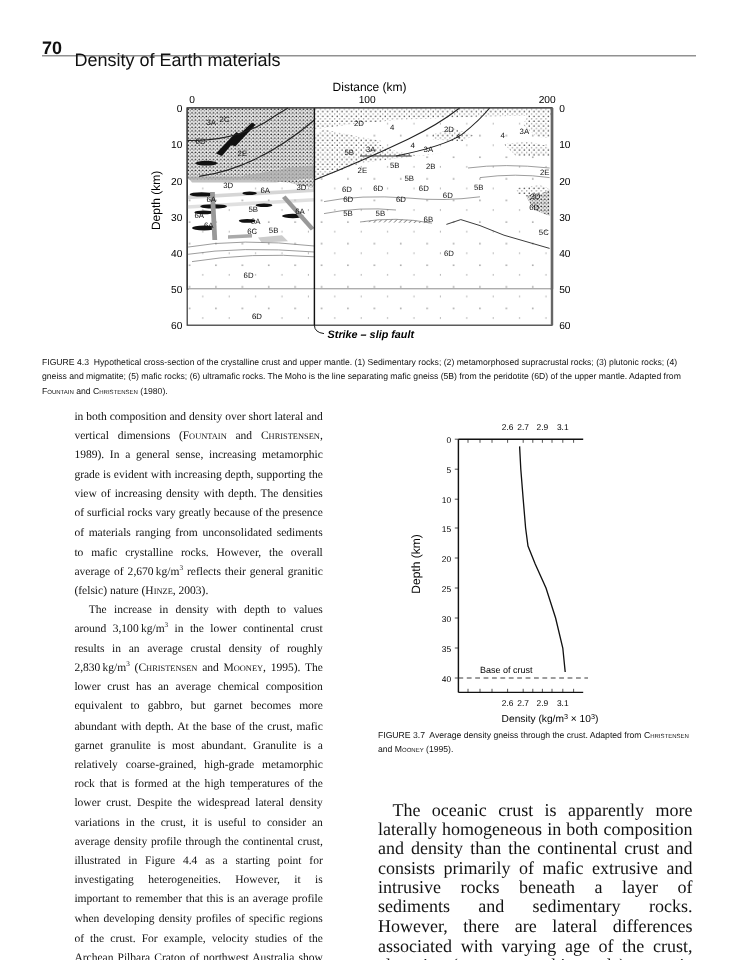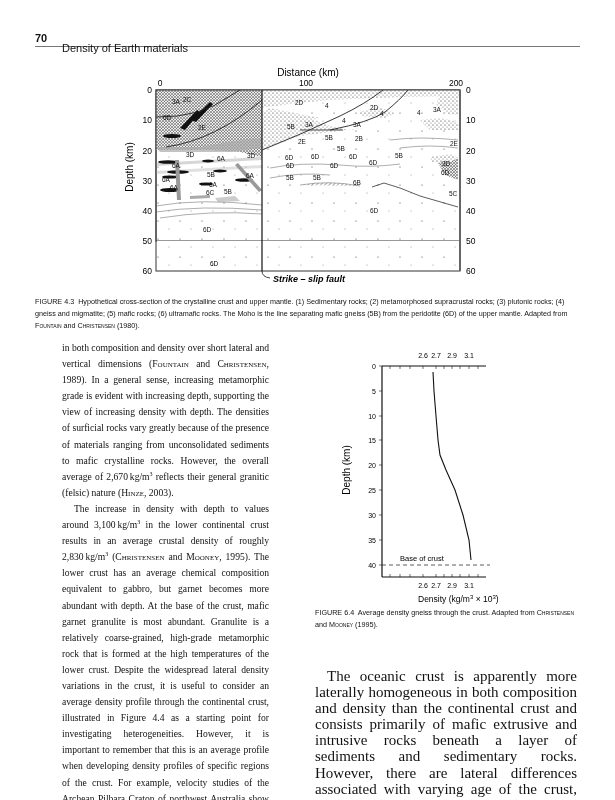--- a/index.html
+++ b/index.html
@@ -1,17 +1,17 @@
 <!DOCTYPE html>
 <html><head>
 <meta charset="utf-8">
 <style>
   html, body { margin:0; padding:0; background:#fff; }
   body { width:615px; height:800px; position:relative; overflow:hidden; font-family:"Liberation Serif", serif; color:#111; }
-  .running-head { position:absolute; left:35px; top:30px; width:545px; height:16px; border-bottom:1px solid #777; font-family:"Liberation Sans", sans-serif; font-size:11px; }
+  .running-head { position:absolute; left:35px; top:30px; width:545px; height:16px; border-bottom:1px solid #777; font-family:"Liberation Sans", sans-serif; font-size:15px; }
   .running-head .pg { font-weight:bold; position:absolute; left:0; top:2px; }
   .running-head .ttl { position:absolute; left:27px; top:12px; }
 
   .fig43 { position:absolute; left:0; top:55px; width:564px; height:235px; }
   .fig43 svg text { font-family:"Liberation Sans", sans-serif; }
 
   .caption { position:absolute; font-family:"Liberation Sans", sans-serif; font-size:7.2px; line-height:12px; color:#111; }
   .sc { font-variant:small-caps; }
 
   .body-left { position:absolute; left:62px; top:340px; width:207px; font-size:9.6px; line-height:16.1px; text-align:justify; }
@@ -268,21 +268,21 @@
       <text x="93" y="243" text-anchor="middle">2.6</text>
       <text x="106" y="243" text-anchor="middle">2.7</text>
       <text x="122" y="243" text-anchor="middle">2.9</text>
       <text x="139" y="243" text-anchor="middle">3.1</text>
     </g>
     <text x="88" y="257" font-size="8.5"><tspan>Density (kg/m</tspan><tspan dy="-3" font-size="6">3</tspan><tspan dy="3"> × 10</tspan><tspan dy="-3" font-size="6">3</tspan><tspan dy="3">)</tspan></text>
   </svg>
 </div>
 
 <div class="caption" style="left:315px; top:607px; width:265px;">
-  <span>FIGURE 6.4</span>&nbsp;
+  <span>FIGURE 3.7</span>&nbsp;
   <span>Average density gneiss through the crust. Adapted from</span>
   <span class="sc">Christensen</span>
   <span>and</span>
   <span class="sc">Mooney</span>
   <span>(1995).</span>
 </div>
 
 <div class="body-right">
   <p>The oceanic crust is apparently more laterally homogeneous in both composition and density than the continental crust and consists primarily of mafic extrusive and intrusive rocks beneath a layer of sediments and sedimentary rocks. However, there are lateral differences associated with varying age of the crust, alteration (or metamorphic grade), tectonic province, and heat flow</p>
 </div>

